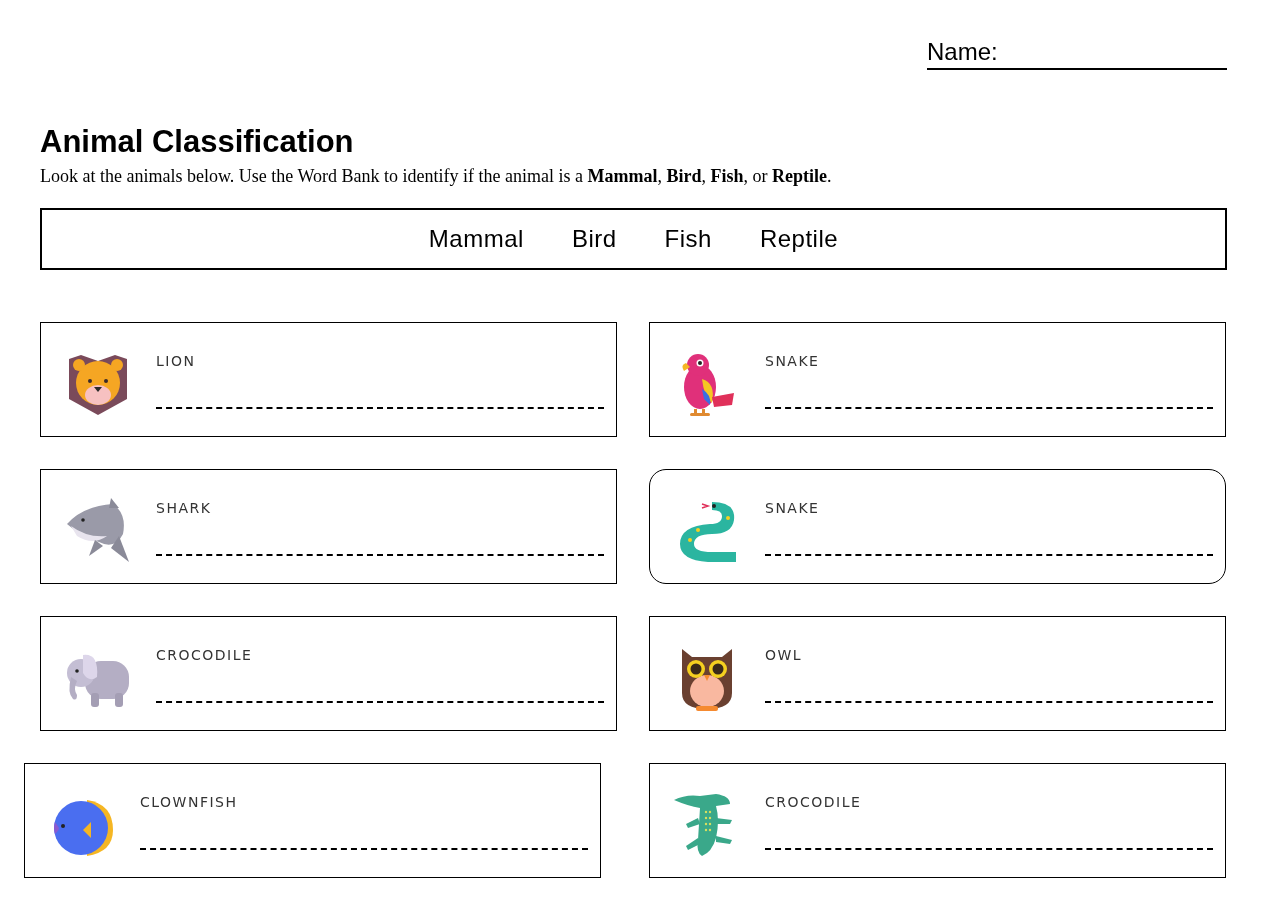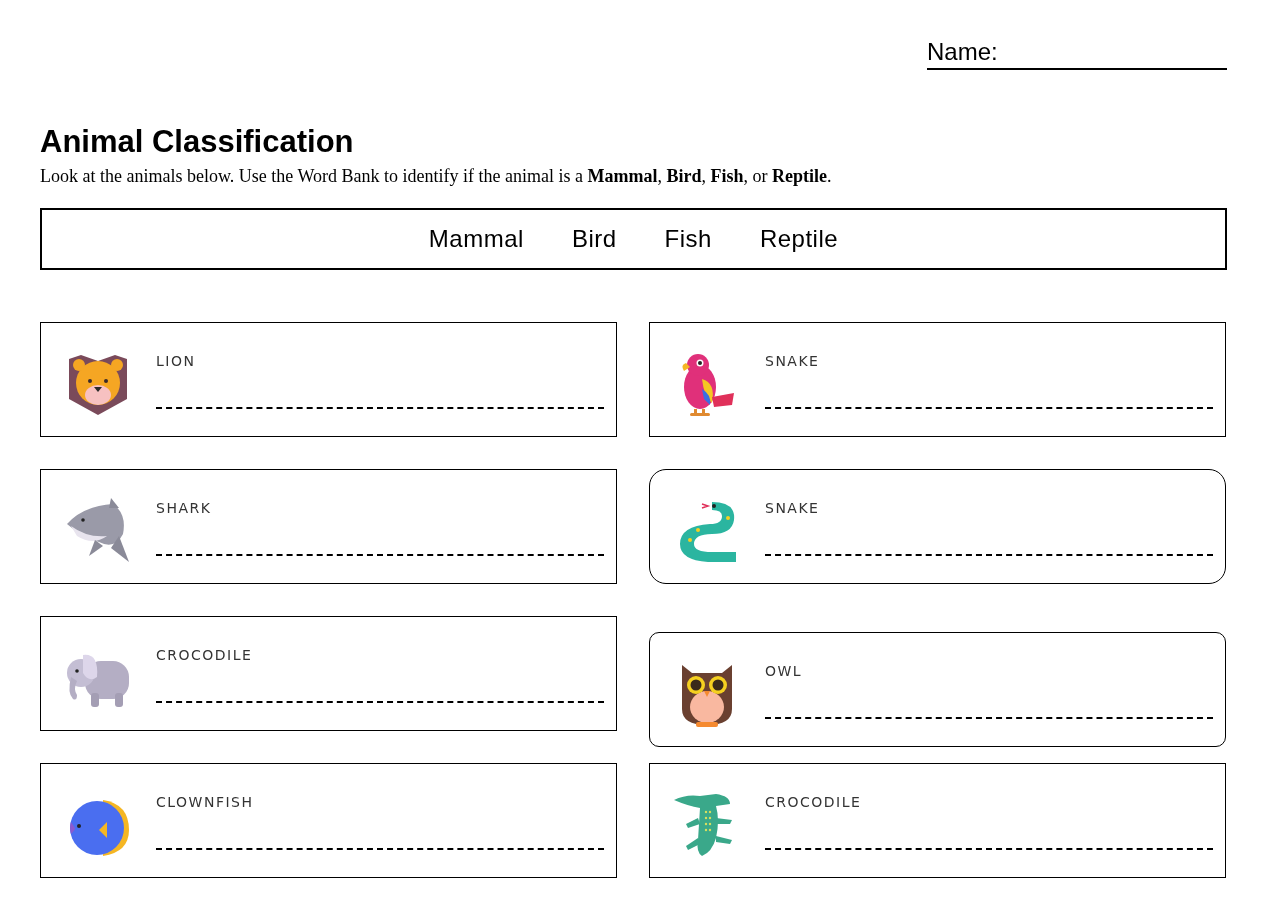--- a/index.html
+++ b/index.html
@@ -102,36 +102,36 @@
       <rect x="52" y="50" width="8" height="14" rx="3" fill="#a49eb4"></rect>
     <circle cx="18" cy="30" r="14" fill="#c4bed4"></circle>
     <path d="M20 12 Q36 10 34 34 Q26 40 20 30 Z" fill="#ddd6ea"></path>
     <path d="M8 34 Q4 50 10 56 Q14 58 14 52 Q10 46 14 38 Z" fill="#b4aec4"></path>
     <circle cx="14" cy="28" r="1.8" fill="#222"></circle>
   </svg>
   <div class="label">CROCODILE</div>
   <div class="line"></div>
 </div>
 
-<div class="card" style="left:649px;top:620px;border-radius:10px;">
+<div class="card" style="left:649px;top:604px;">
   <svg class="icon" viewBox="0 0 70 70">
     <path d="M10 6 L20 14 L50 14 L60 6 L60 50 Q60 66 35 66 Q10 66 10 50 Z" fill="#6a4030"></path>
     <ellipse cx="35" cy="48" rx="17" ry="16" fill="#f9b8a0"></ellipse>
     <circle cx="24" cy="26" r="9" fill="#f5d020"></circle>
       <circle cx="46" cy="26" r="9" fill="#f5d020"></circle>
     <circle cx="24" cy="26" r="5.5" fill="#3a2a1a"></circle>
       <circle cx="46" cy="26" r="5.5" fill="#3a2a1a"></circle>
     <path d="M32 32 L38 32 L35 38 Z" fill="#f58a30"></path>
     <rect x="24" y="63" width="22" height="5" rx="2" fill="#f58a30"></rect>
   </svg>
   <div class="label">OWL</div>
   <div class="line"></div>
 </div>
 
-<div class="card" style="left:40px;top:751px;">
+<div class="card" style="left:24px;top:751px;">
   <svg class="icon" viewBox="0 0 70 70">
     <path d="M40 10 Q66 14 66 40 Q66 62 40 66 Z" fill="#f5b623"></path>
     <circle cx="34" cy="38" r="27" fill="#4a6ef0"></circle>
     <path d="M44 32 L36 40 L44 48 Z" fill="#f5b623"></path>
     <path d="M8 32 Q6 38 8 44 Q12 40 12 38 Z" fill="#8a5ad0"></path>
     <circle cx="16" cy="36" r="2" fill="#222"></circle>
   </svg>
   <div class="label">CLOWNFISH</div>
   <div class="line"></div>
 </div>

